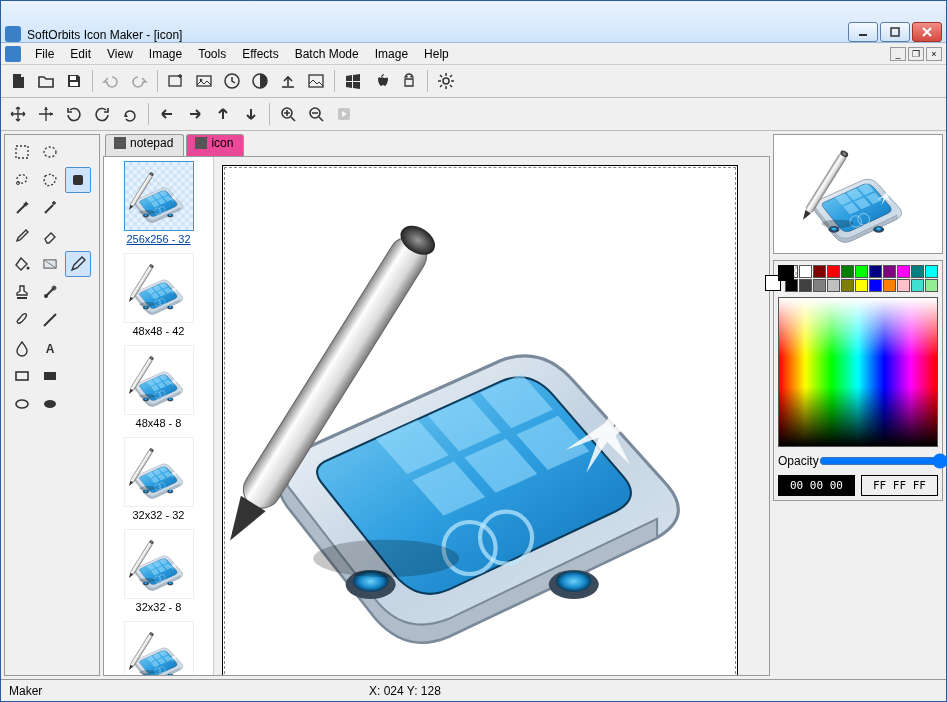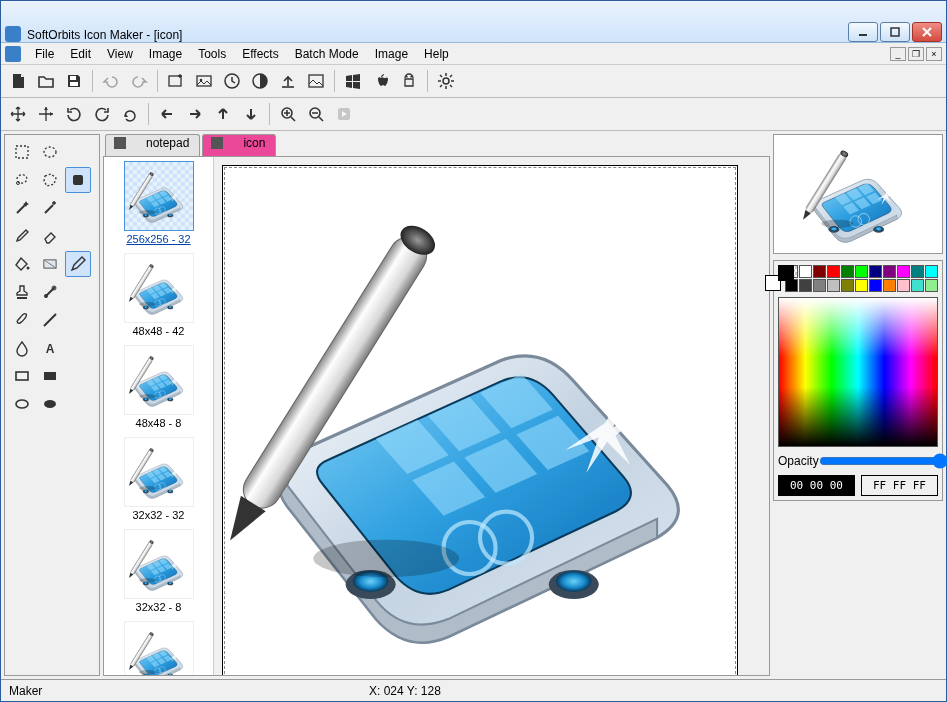--- a/index.html
+++ b/index.html
@@ -22,21 +22,21 @@
 .tbtn svg { width:18px; height:18px; }
 .tbtn.disabled { opacity:0.4; cursor:default; }
 .tsep { width:1px; height:22px; background:#bbb; margin:0 3px; }
 .body { flex:1; display:flex; background:#f0f0f0; min-height:0; }
 .toolpanel { width:96px; border:1px solid #999; margin:3px; background:#f0f0f0; padding:4px; display:grid; grid-template-columns:repeat(3,26px); gap:2px; align-content:start; }
 .tool { width:26px; height:26px; border:1px solid transparent; display:flex; align-items:center; justify-content:center; cursor:pointer; border-radius:2px; }
 .tool.selected { border-color:#4a90d9; background:#cfe4fa; }
 .tool svg { width:18px; height:18px; }
 .center { flex:1; display:flex; flex-direction:column; margin:3px 0; min-width:0; }
 .tabs { height:22px; display:flex; align-items:flex-end; gap:0; padding-left:2px; }
-.tab { height:22px; padding:3px 10px 8px 8px; border:1px solid #999; border-bottom:none; background:#e4e4e4; display:flex; align-items:center; gap:20px; cursor:pointer; border-radius:3px 3px 0 0; margin-right:2px; }
+.tab { height:22px; padding:3px 10px 8px 8px; border:1px solid #999; border-bottom:none; background:#e4e4e4; display:flex; align-items:center; gap:4px; cursor:pointer; border-radius:3px 3px 0 0; margin-right:2px; }
 .tab.active { background:#ec4899; }
 .tab-icon { width:12px; height:12px; background:#555; }
 .workarea { flex:1; display:flex; border:1px solid #999; background:#fff; min-height:0;justify-content:space-between; }
 .thumbs { width:110px; border-right:1px solid #ccc; overflow-y:scroll; background:#fff; padding:4px; }
 .thumb { text-align:center; margin-bottom:8px; cursor:pointer; }
 .thumb-img { width:70px; height:70px; margin:0 auto 2px; border:1px solid #eee; display:flex; align-items:center; justify-content:center; }
 .thumb.selected .thumb-img { background:repeating-conic-gradient(#cfe4fa 0 25%, #e8f2fc 0 50%) 0 0/8px 8px; border-color:#4a90d9; }
 .thumb.selected .thumb-label { text-decoration:underline; color:#0044aa; }
 .thumb-label { font-size:11px; }
 .canvas-area { flex:1; background:#f0f0f0; padding:8px; display:flex; align-items:flex-start; justify-content:flex-start; overflow:hidden; }

